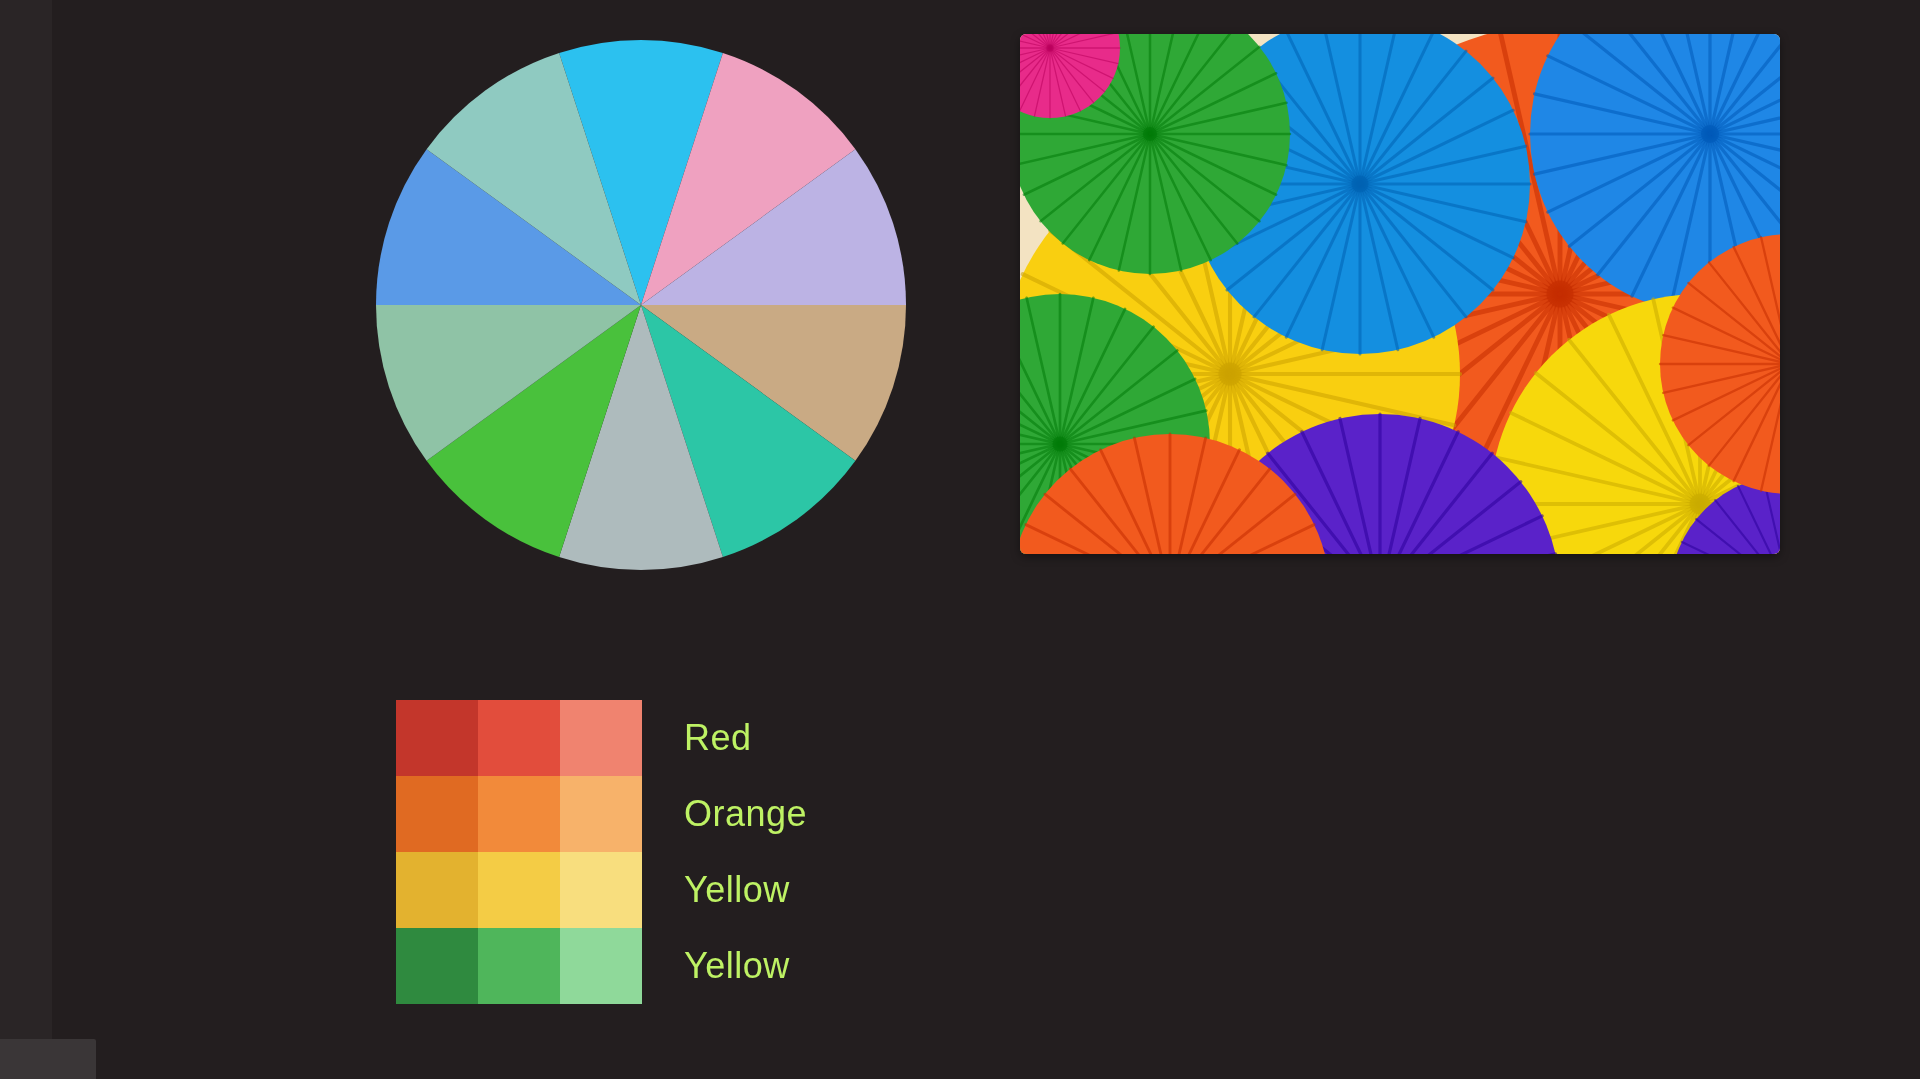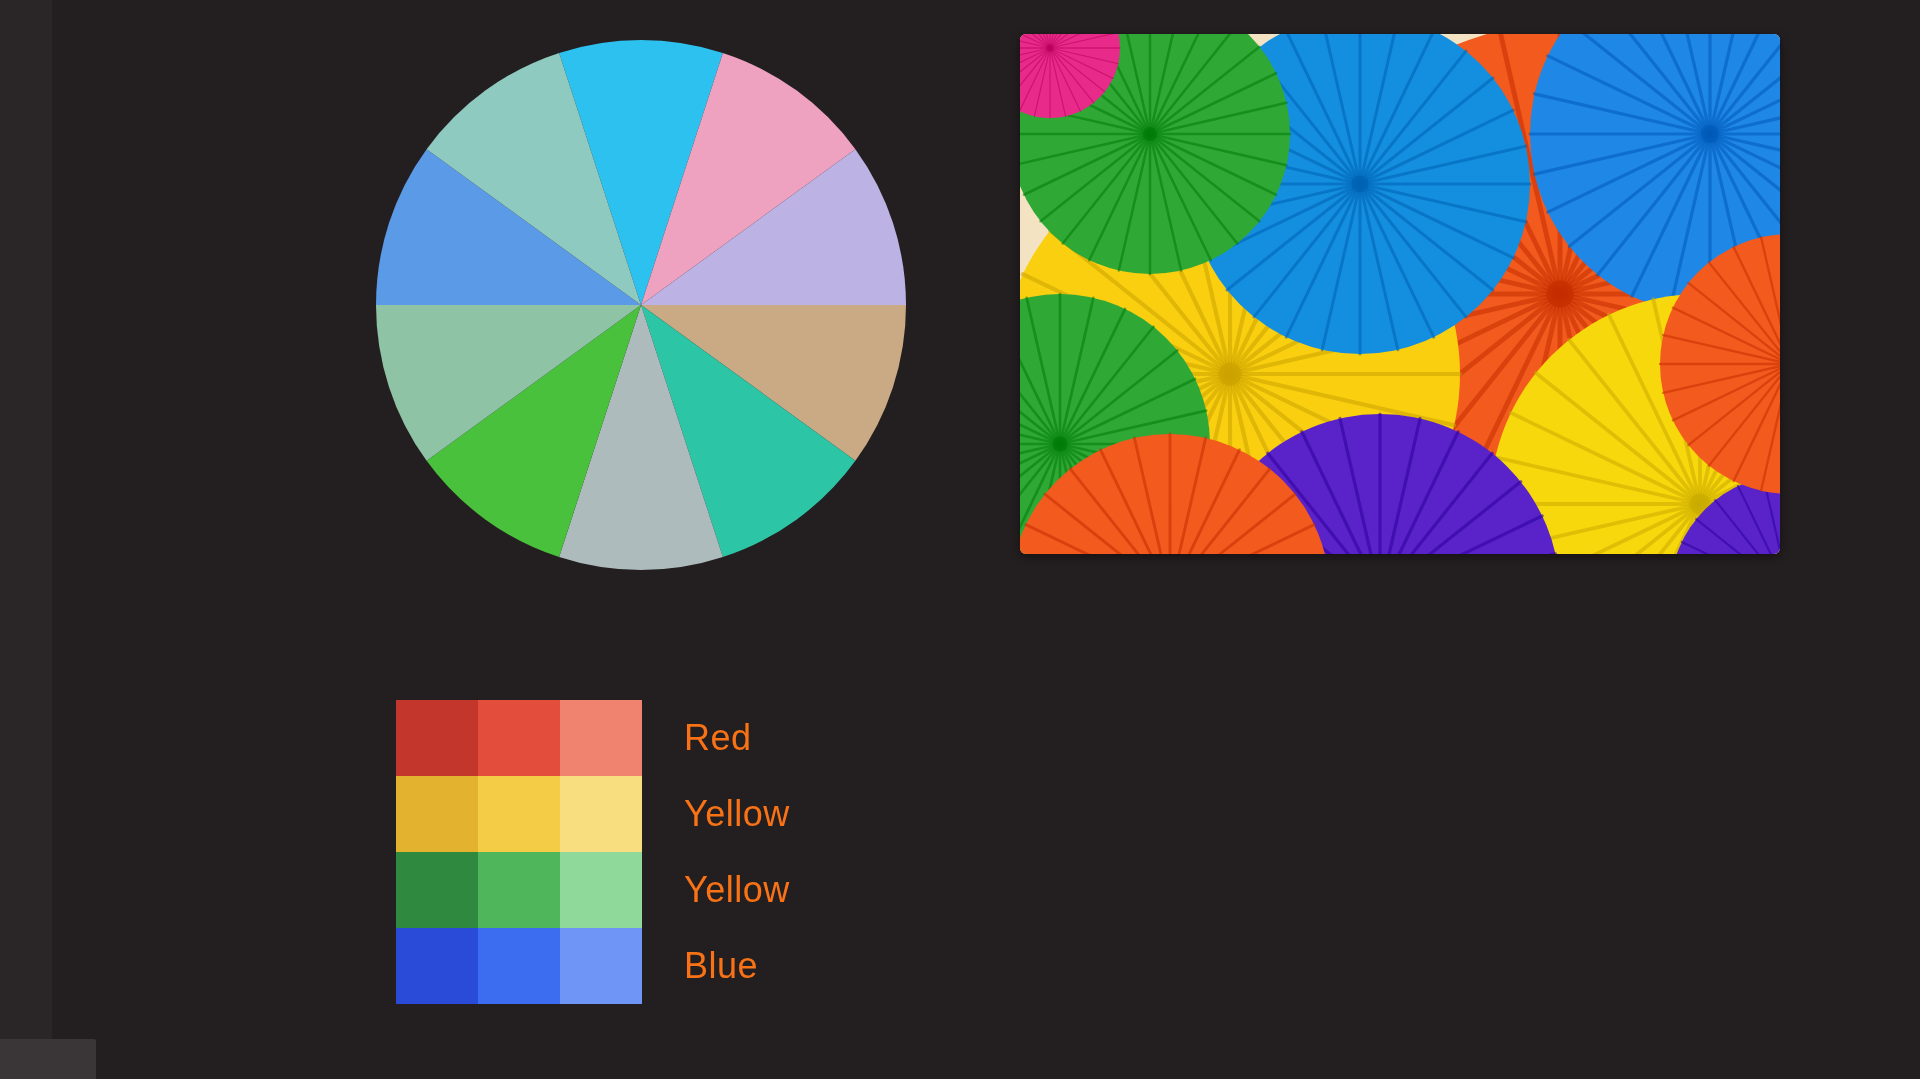--- a/index.html
+++ b/index.html
@@ -76,21 +76,21 @@
     height: 76px;
   }
   .swatch-cell {
     width: 82px;
     height: 76px;
   }
   .swatch-label {
     margin-left: 42px;
     font-size: 36px;
     font-weight: 400;
-    color: #f97316;
+    color: #bef264;
     letter-spacing: .5px;
   }
 </style>
 </head>
 <body>
 
 <div class="left-strip"></div>
 <div class="left-strip-bottom"></div>
 
 <div class="wheel-wrap">
@@ -498,30 +498,30 @@
 </div>
 
 <div class="swatch-block" id="swatch-block">
     <div class="swatch-row">
       <div class="swatch-cell" style="background: rgb(195, 54, 43);"></div>
       <div class="swatch-cell" style="background: rgb(226, 77, 60);"></div>
       <div class="swatch-cell" style="background: rgb(240, 131, 111);"></div>
       <div class="swatch-label">Red</div>
     </div>
     <div class="swatch-row">
+      <div class="swatch-cell" style="background: rgb(224, 106, 34);"></div>
+      <div class="swatch-cell" style="background: rgb(242, 138, 58);"></div>
+      <div class="swatch-cell" style="background: rgb(247, 178, 106);"></div>
+      <div class="swatch-label">Orange</div>
+    </div>
+    <div class="swatch-row">
       <div class="swatch-cell" style="background: rgb(227, 178, 47);"></div>
       <div class="swatch-cell" style="background: rgb(244, 204, 69);"></div>
       <div class="swatch-cell" style="background: rgb(248, 222, 126);"></div>
       <div class="swatch-label">Yellow</div>
     </div>
     <div class="swatch-row">
       <div class="swatch-cell" style="background: rgb(47, 138, 63);"></div>
       <div class="swatch-cell" style="background: rgb(79, 182, 91);"></div>
       <div class="swatch-cell" style="background: rgb(143, 217, 154);"></div>
       <div class="swatch-label">Yellow</div>
     </div>
-    <div class="swatch-row">
-      <div class="swatch-cell" style="background: rgb(42, 75, 216);"></div>
-      <div class="swatch-cell" style="background: rgb(60, 108, 240);"></div>
-      <div class="swatch-cell" style="background: rgb(111, 150, 247);"></div>
-      <div class="swatch-label">Blue</div>
-    </div>
   </div>
 
 </body></html>

